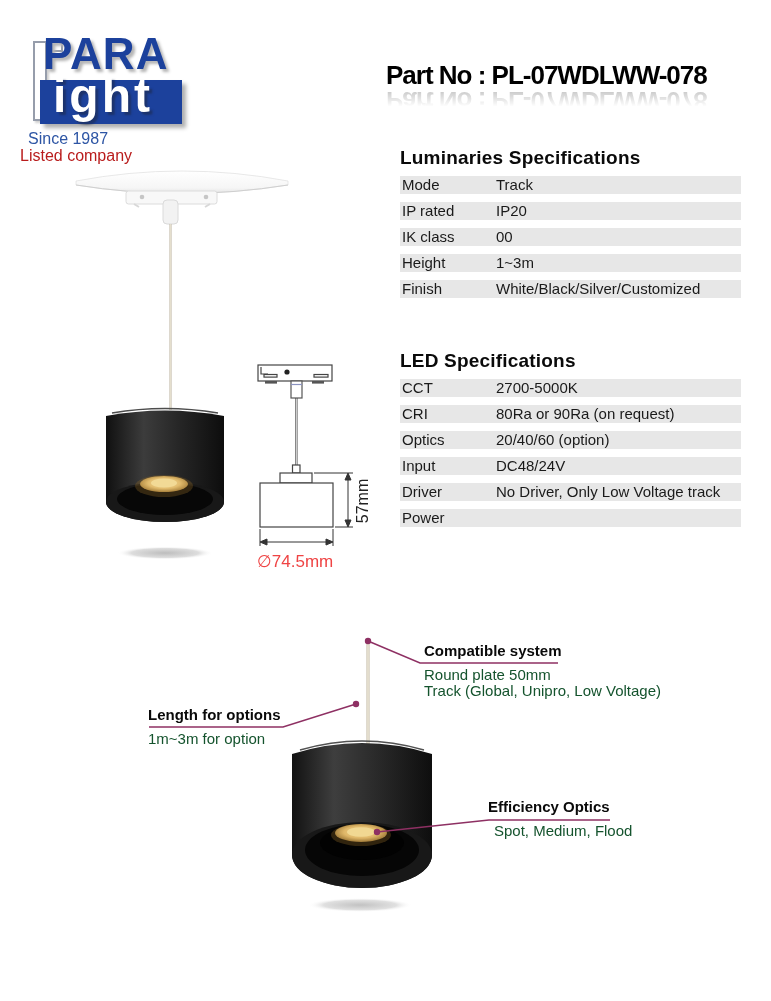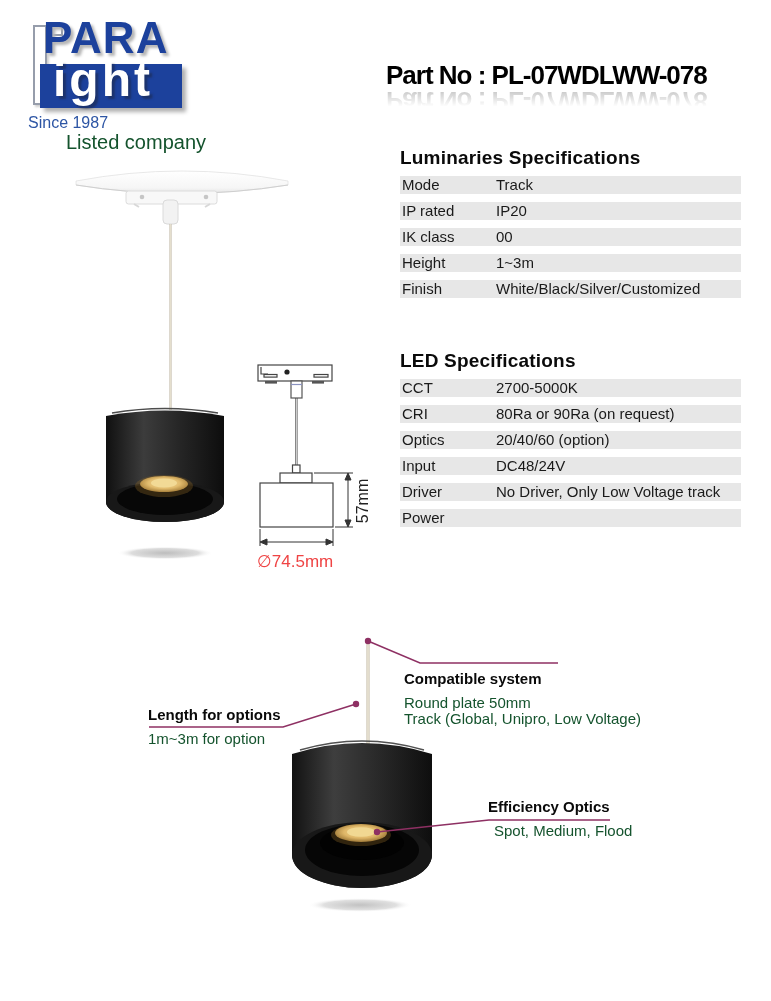--- a/index.html
+++ b/index.html
@@ -1,35 +1,35 @@
 <!DOCTYPE html>
 <html><head>
 <meta charset="utf-8">
 <style>
   * { margin:0; padding:0; box-sizing:border-box; }
   html,body { background:#ffffff; }
   body { font-family:"Liberation Sans","DejaVu Sans",sans-serif; color:#1a1a1a; }
   .page { position:relative; width:771px; height:1001px; background:#ffffff; overflow:hidden; margin:0 auto; }
 
   
-  .logo { position:absolute; left:0; top:0; width:230px; height:160px; }
+  .logo { position:absolute; left:0; top:16px; width:230px; height:160px; }
   .logo .l-vert { position:absolute; left:33px; top:25px; width:14px; height:80px;
     background:#ffffff; border:2px solid #969dab; box-shadow:2px 2px 2px rgba(120,120,120,.35); }
   .logo .l-top { position:absolute; left:33px; top:25px; width:30px; height:11px;
     background:#ffffff; border:2px solid #969dab; border-left:none; }
   .logo .para { position:absolute; left:43px; top:13px; font-size:44px; font-weight:bold;
     letter-spacing:1px; color:#1c419c; text-shadow:3px 3px 3px #b5b5b5; }
   .logo .blue-box { position:absolute; left:40px; top:64px; width:142px; height:44px;
     background:#1c419c; box-shadow:4px 4px 4px #b0b0b0; }
   .logo .ight { position:absolute; left:13px; top:-12px; font-size:48px; font-weight:bold;
     letter-spacing:3px; color:#ffffff; text-shadow:3px 3px 2px rgba(30,40,70,.55); }
   .logo .since { position:absolute; left:28px; top:114px; width:170px; 
     font-size:16px; color:#2d55a4; }
-  .logo .listed { position:absolute; left:20px; top:131px; width:186px; text-align:right;
-    font-size:20px; color:#14532d; }
+  .logo .listed { position:absolute; left:20px; top:131px; width:186px; text-align:left;
+    font-size:16px; color:#b91c1c; }
 
   
   .partno-wrap { position:absolute; left:386px; top:60px; width:345px; height:60px; }
   .partno { font-size:26px; font-weight:bold; color:#000; letter-spacing:-1px; white-space:nowrap; }
   .partno-reflect { position:absolute; left:0; top:25px; font-size:26px; font-weight:bold;
     color:#000; letter-spacing:-1px; white-space:nowrap;
     transform:scaleY(-1); opacity:.32;
     -webkit-mask-image:linear-gradient(to bottom, transparent 30%, rgba(0,0,0,.9) 100%);
     mask-image:linear-gradient(to bottom, transparent 30%, rgba(0,0,0,.9) 100%); }
 
@@ -50,21 +50,21 @@
   .dim-height { position:absolute; left:334px; top:491px; width:60px; height:20px; text-align:center;
     font-size:16px; color:#222; transform:rotate(-90deg); }
   .dim-diameter { position:absolute; left:257px; top:551px; font-size:17px; color:#ef4444; font-style:normal; }
   .photo-big { position:absolute; left:270px; top:618px; width:200px; height:300px; }
 
   
   .callout-lines { position:absolute; left:0; top:600px; width:771px; height:400px; pointer-events:none; }
   .callout { position:absolute; }
   .callout .c-title { font-size:15px; font-weight:bold; color:#0a0a0a; line-height:18px; white-space:nowrap; }
   .callout .c-body { margin-top:7px; font-size:15px; line-height:15.5px; color:#14532d; white-space:nowrap; }
-  .callout.compatible { left:404px; top:642px;margin-top:28px; }
+  .callout.compatible { left:424px; top:642px; }
   .callout.length { left:148px; top:706px; }
   .callout.optics { left:488px; top:798px; }
   .callout.optics .c-body { margin-left:6px; }
 </style>
 </head>
 <body>
 
 <div class="page">
 
   <div class="logo">

